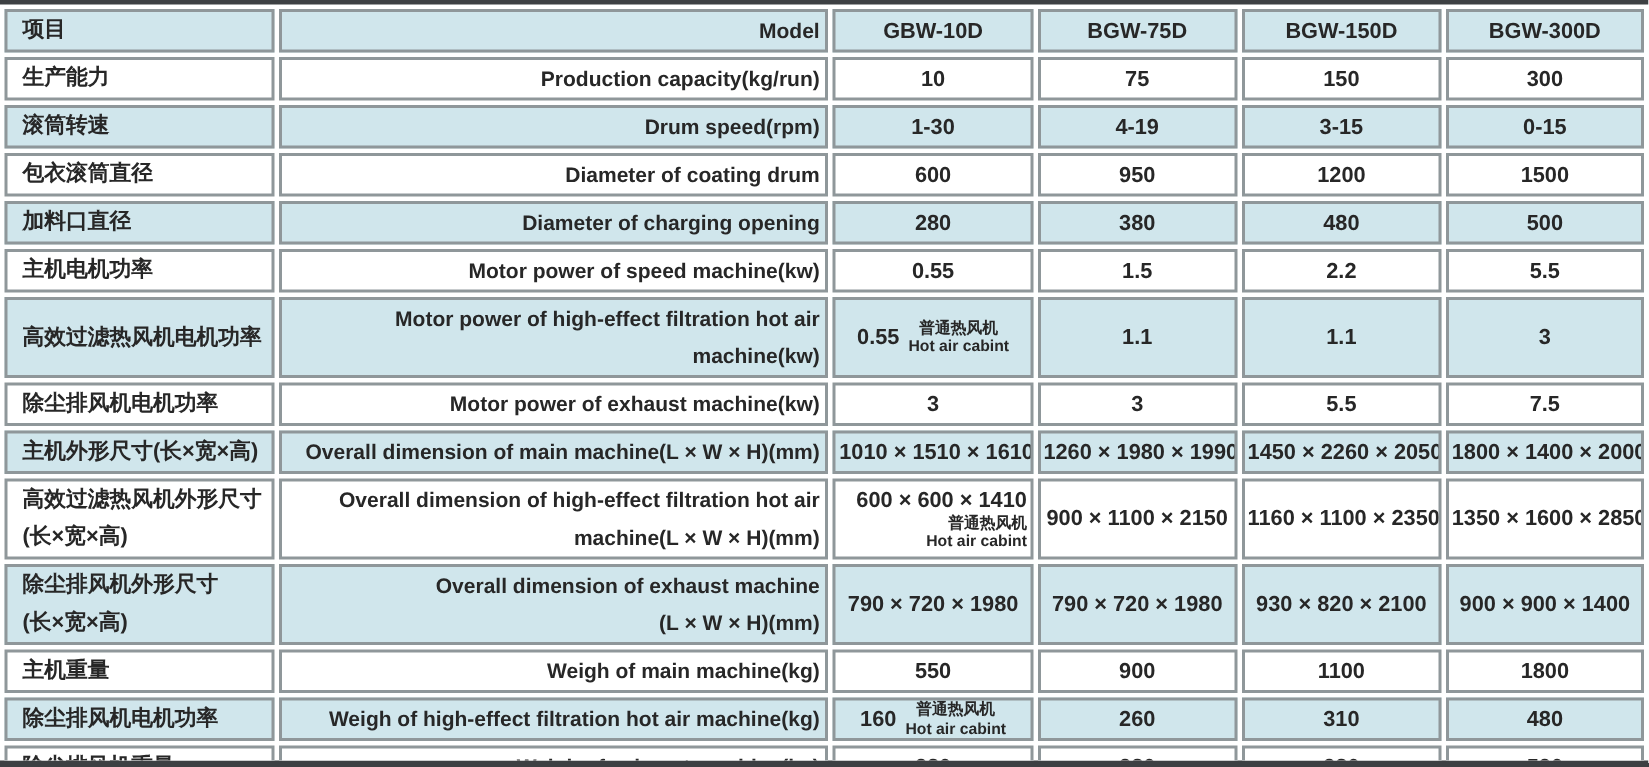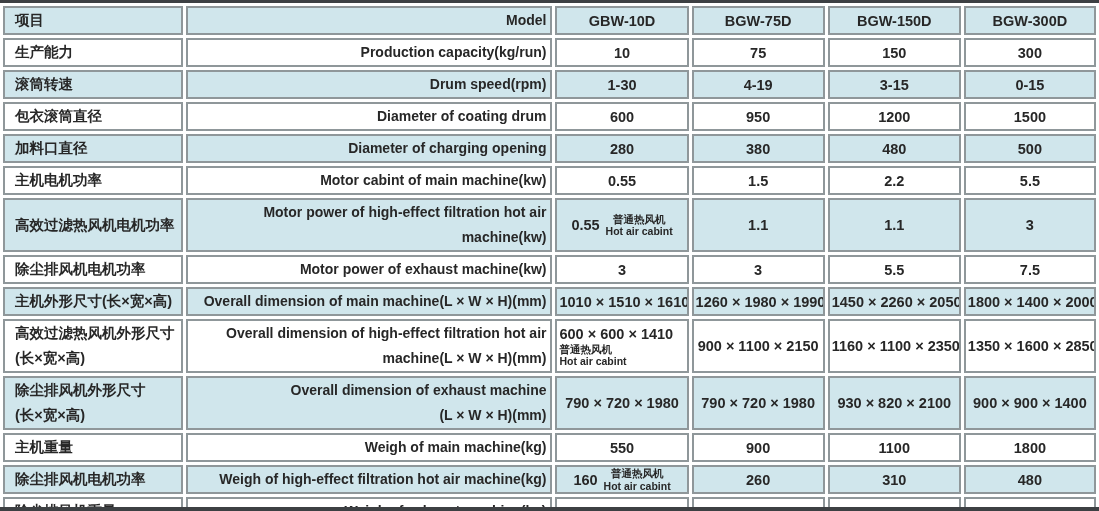--- a/index.html
+++ b/index.html
@@ -55,21 +55,21 @@
     font-size: 14.5px;
     padding: 0 2px;
     white-space: nowrap;
   }
   .val-inline {
     display: flex;
     align-items: center;
     justify-content: center;
     gap: 6px;
   }
-  .val-stack { text-align: left; line-height: 1.25; }
+  .val-stack { text-align: right; line-height: 1.25; }
   .note {
     font-size: 10.5px;
     line-height: 1.15;
     font-weight: bold;
     white-space: nowrap;
   }
 </style>
 </head>
 <body>
 
@@ -122,21 +122,21 @@
         <tr class="shade base">
           <td class="lbl">加料口直径</td>
           <td class="model">Diameter of charging opening</td>
           <td class="val">280</td>
           <td class="val">380</td>
           <td class="val">480</td>
           <td class="val">500</td>
         </tr>
         <tr class="base">
           <td class="lbl">主机电机功率</td>
-          <td class="model">Motor cabint of main machine(kw)</td>
+          <td class="model">Motor power of speed machine(kw)</td>
           <td class="val">0.55</td>
           <td class="val">1.5</td>
           <td class="val">2.2</td>
           <td class="val">5.5</td>
         </tr>
         <tr class="shade mid">
           <td class="lbl">高效过滤热风机电机功率</td>
           <td class="model">Motor power of high-effect filtration hot air machine(kw)</td>
           <td class="val">
             <div class="val-inline">

